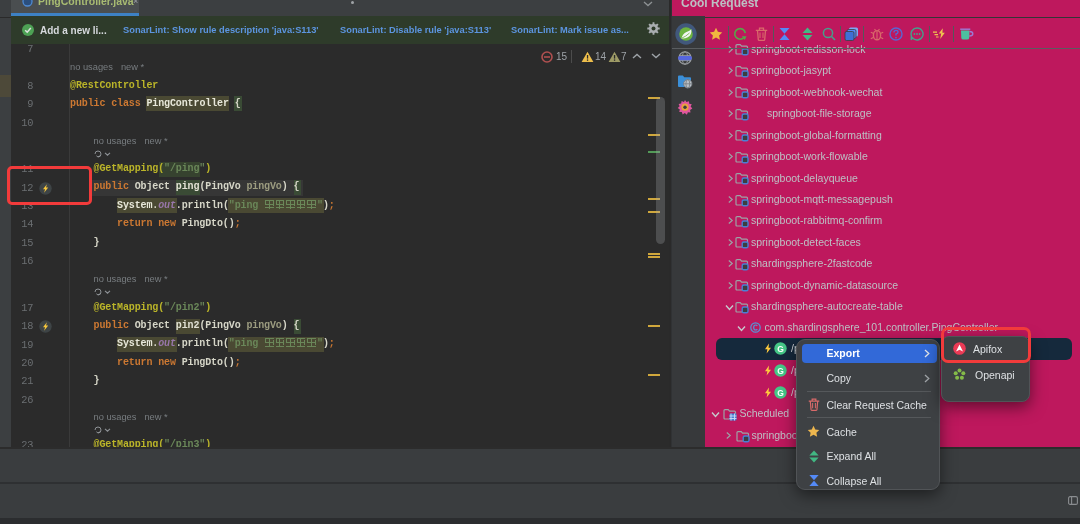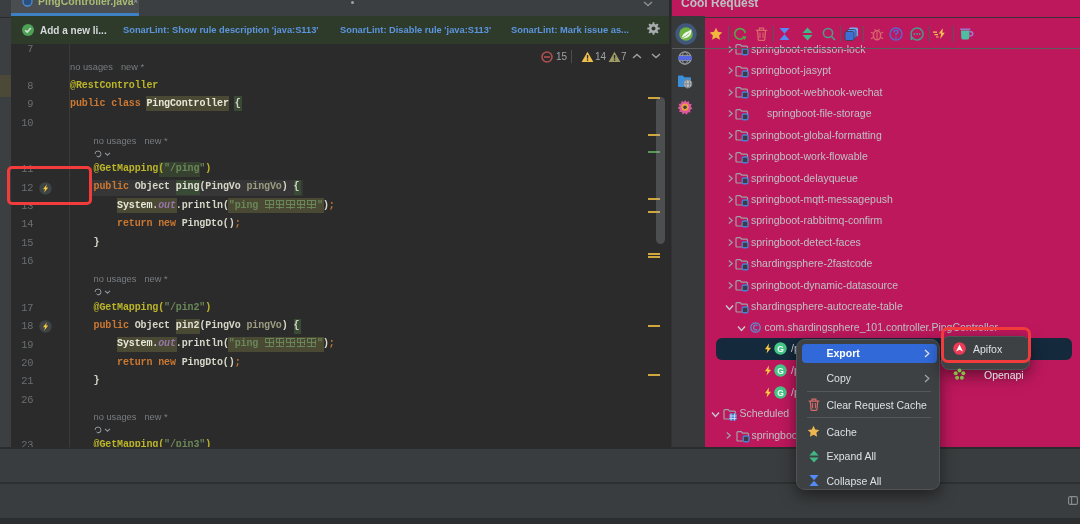--- a/index.html
+++ b/index.html
@@ -466,32 +466,32 @@
       <path d="M6.5 0.5 L11.5 6 L1.5 6 Z" fill="#41b883"></path>
       <path d="M6.5 13.5 L11.5 8 L1.5 8 Z" fill="#41b883"></path>
     </svg>
   <div class="mitem" style="top:110px;">Expand All</div>
   <svg class="abs" style="left:11px;top:134px;" width="12" height="13" viewBox="0 0 13 14">
       <path d="M1.5 1 L11.5 1 L6.5 6.8 Z" fill="#548af7"></path>
       <path d="M1.5 13 L11.5 13 L6.5 7.2 Z" fill="#548af7"></path>
     </svg>
   <div class="mitem" style="top:134.5px;">Collapse All</div>
 </div>
-<div class="abs" style="left:941px;top:336px;width:89px;height:34px;background:#3e4144;border:1px solid #515457;border-radius:8px;box-sizing:border-box;box-shadow:0 5px 16px rgba(0,0,0,0.5);">
+<div class="abs" style="left:941px;top:336px;width:89px;height:66px;background:#3e4144;border:1px solid #515457;border-radius:8px;box-sizing:border-box;box-shadow:0 5px 16px rgba(0,0,0,0.5);">
   <svg class="abs" style="left:11px;top:5px;" width="13" height="13" viewBox="0 0 13 13">
       <circle cx="6.5" cy="6.5" r="6.3" fill="#ea3a55"></circle>
       <path d="M6.5 2.5 L10 9.5 L6.5 7.8 L3 9.5 Z" fill="#ffffff"></path>
     </svg>
   <div class="abs" style="left:31px;top:6px;color:#dde0e3;font-size:10.5px;">Apifox</div>
   <svg class="abs" style="left:11px;top:31px;" width="13" height="13" viewBox="0 0 13 13">
       <g fill="#84bb49">
         <circle cx="6.5" cy="2.5" r="2"></circle>
         <circle cx="10.3" cy="5.2" r="2"></circle>
         <circle cx="8.9" cy="9.8" r="2"></circle>
         <circle cx="4.1" cy="9.8" r="2"></circle>
         <circle cx="2.7" cy="5.2" r="2"></circle>
       </g>
     </svg>
-  <div class="abs" style="left:42px;top:32px;color:#dde0e3;font-size:10.5px;">Openapi</div>
+  <div class="abs" style="left:33px;top:32px;color:#dde0e3;font-size:10.5px;">Openapi</div>
 </div>
 
 <div class="abs" style="left:6.5px;top:166px;width:85px;height:38.5px;border:3.2px solid #f23b3b;border-radius:5px;box-sizing:border-box;"></div>
 <div class="abs" style="left:941px;top:327px;width:90px;height:36px;border:3.2px solid #f23b3b;border-radius:7px;box-sizing:border-box;"></div>
 
 </body></html>

